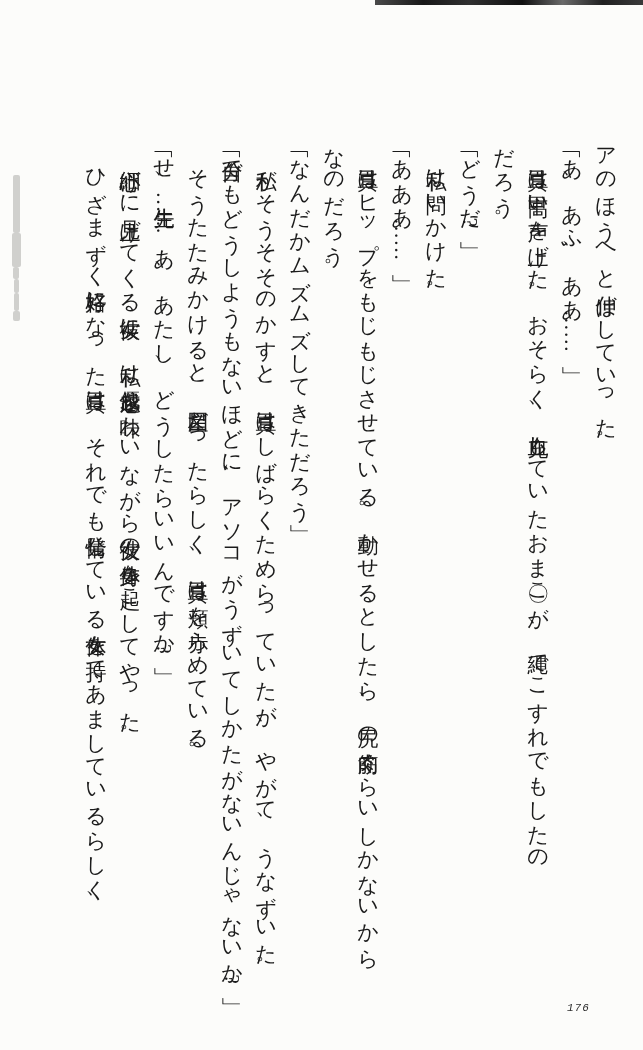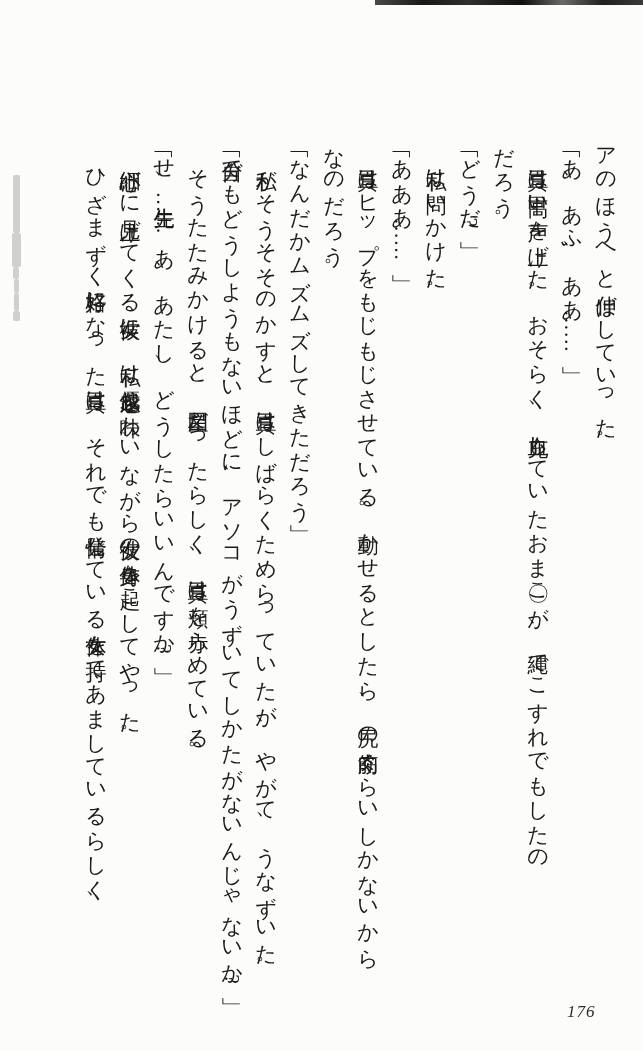--- a/index.html
+++ b/index.html
@@ -68,23 +68,23 @@
     padding: 0;
     white-space: nowrap;
   }
   .indent-none      { text-indent: 0; }
   .indent-dialogue  { text-indent: 0.5em; }
   .indent-paragraph { text-indent: 1em; }
   .page-number {
     position: absolute;
     left: 567px;
     top: 1002px;
-    font-family: Liberation Serif, serif;
+    font-family: Liberation Mono, monospace;
     font-style: italic;
-    font-size: 17px;
+    font-size: 11px;
     color: #2e2e2e;
     letter-spacing: 1px;
   }
 </style>
 </head>
 <body>
 
 <div class="page">
 
   <div class="scan-strip"></div>

